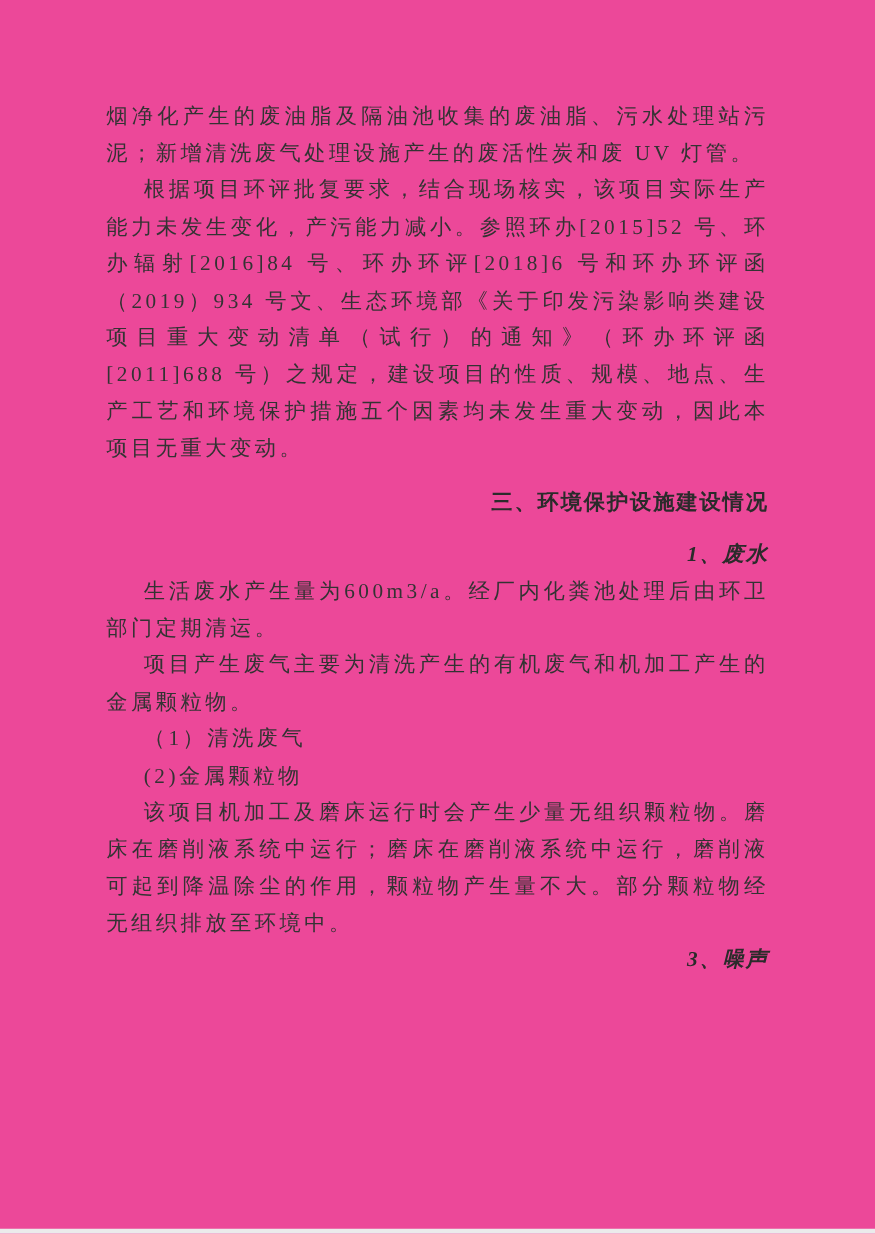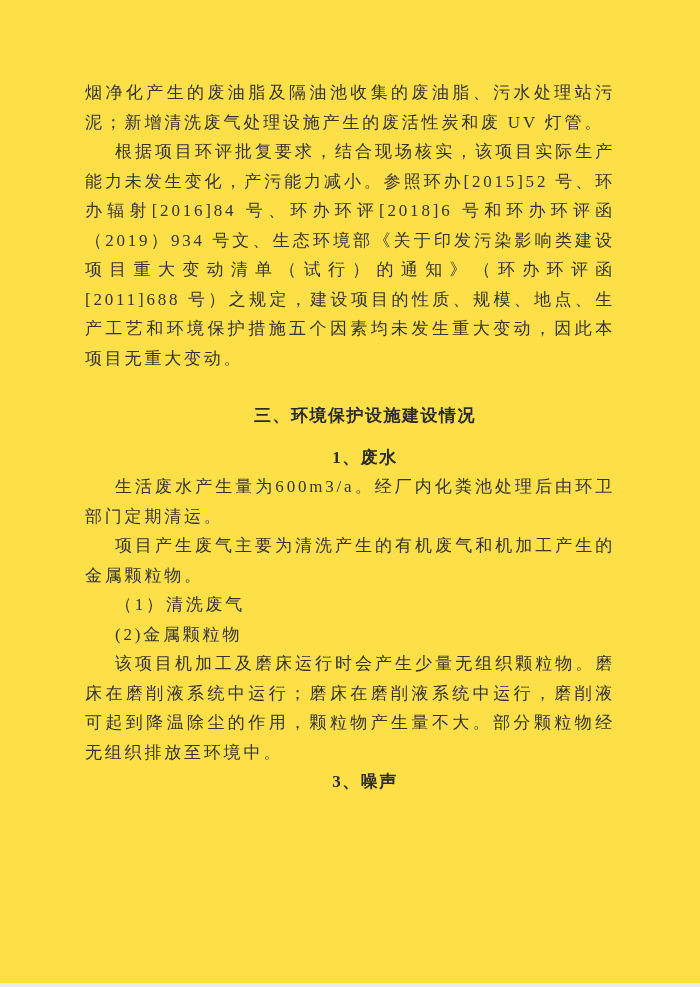--- a/index.html
+++ b/index.html
@@ -4,21 +4,21 @@
 <style>
   html, body {
     margin: 0;
     padding: 0;
     background: #ffffff;
   }
   .page {
     position: relative;
     width: 700px;
     height: 987px;
-    background: #fde047;
+    background: #ec4899;
     overflow: hidden;
     font-family: "Liberation Serif", "DejaVu Serif", serif;
   }
   .content {
     position: absolute;
     left: 85px;
     top: 78px;
     width: 530px;
     font-size: 17px;
     line-height: 29.5px;
@@ -31,29 +31,30 @@
     margin: 0;
     text-indent: 30px;
   }
   .content p.flush {
     text-indent: 0;
   }
   .content p.h1 {
     font-weight: bold;
     color: #2b2b2b;
     letter-spacing: 1.5px;
-    margin-top: 28px;
+    margin-top: 14px;
     margin-bottom: 12px;
-    text-align: center;
+    text-align: right;
   }
   .content p.h2 {
     font-weight: bold;
     color: #2b2b2b;
     letter-spacing: 1.5px;
-    text-align: center;
+    text-align: right;
+    font-style: italic;
   }
   .page-bottom-edge {
     position: absolute;
     left: 0;
     bottom: 0;
     width: 100%;
     height: 4px;
     background: #ebebeb;
   }
 </style>

